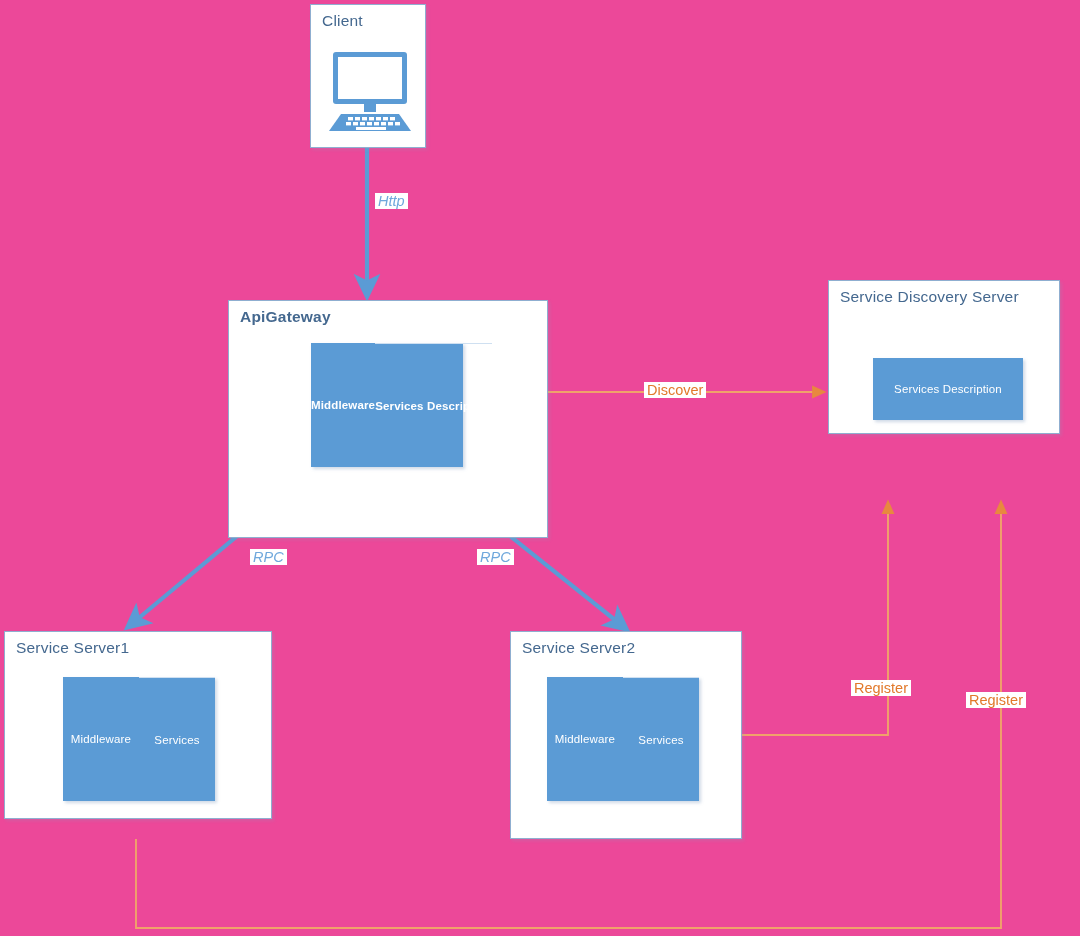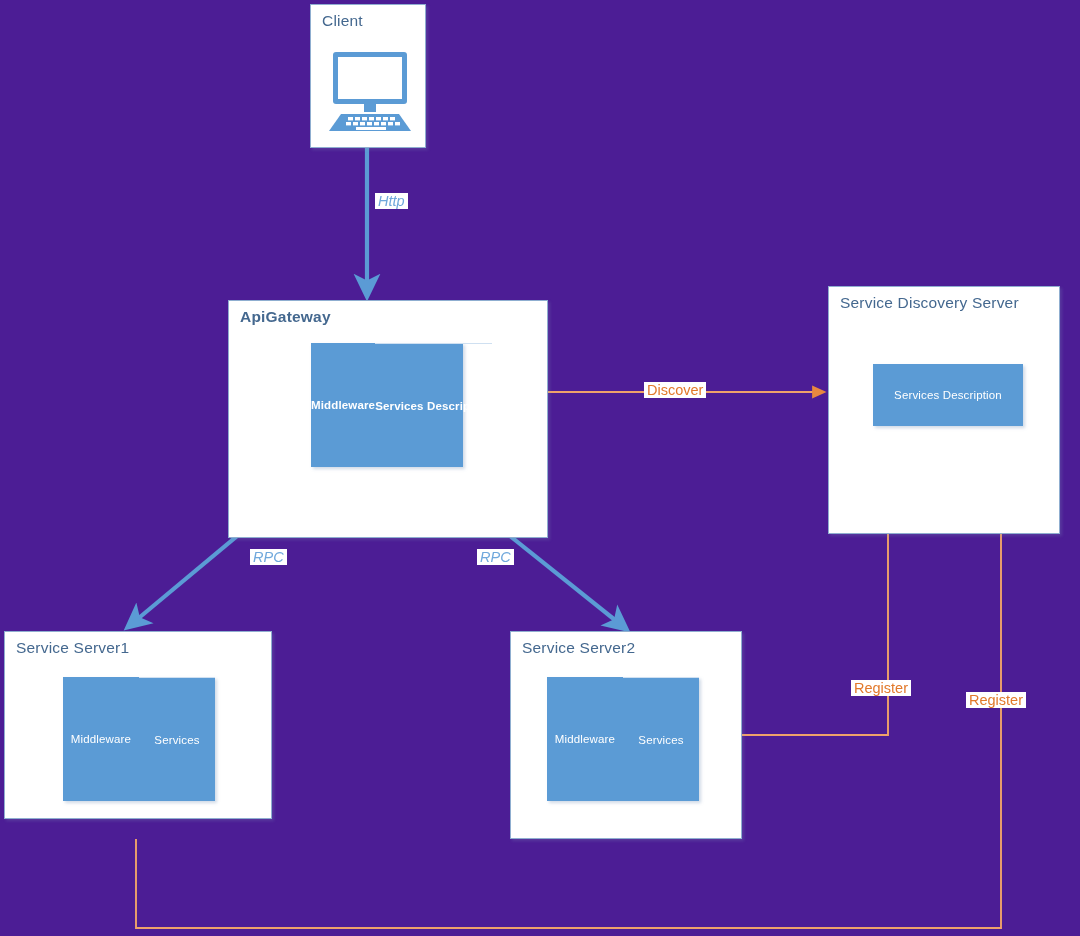--- a/index.html
+++ b/index.html
@@ -8,21 +8,21 @@
     padding: 0;
     background: #ffffff;
   }
   body {
     font-family: "Liberation Sans", sans-serif;
   }
   #canvas {
     position: relative;
     width: 1080px;
     height: 936px;
-    background: #4c1d95;
+    background: #ec4899;
     overflow: hidden;
   }
   #edges {
     position: absolute;
     left: 0;
     top: 0;
     width: 1080px;
     height: 936px;
     pointer-events: none;
   }
@@ -158,21 +158,21 @@
   </div>
 
   <div class="node" style="left:228px; top:300px; width:320px; height:238px;font-weight:bold;">
     <div class="node-title">ApiGateway</div>
     <div class="stack" style="left:82px; top:42px; width:152px; height:124px;">
       <div class="cell">Middleware</div>
       <div class="cell">Services Description</div>
     </div>
   </div>
 
-  <div class="node" style="left:828px; top:286px; width:232px; height:248px;">
+  <div class="node" style="left:828px; top:280px; width:232px; height:154px;">
     <div class="node-title">Service Discovery Server</div>
     <div class="stack" style="left:44px; top:77px; width:150px; height:62px;">
       <div class="cell">Services Description</div>
     </div>
   </div>
 
   <div class="node" style="left:4px; top:631px; width:268px; height:188px;">
     <div class="node-title">Service Server1</div>
     <div class="stack" style="left:58px; top:45px; width:152px; height:124px;">
       <div class="cell">Middleware</div>

